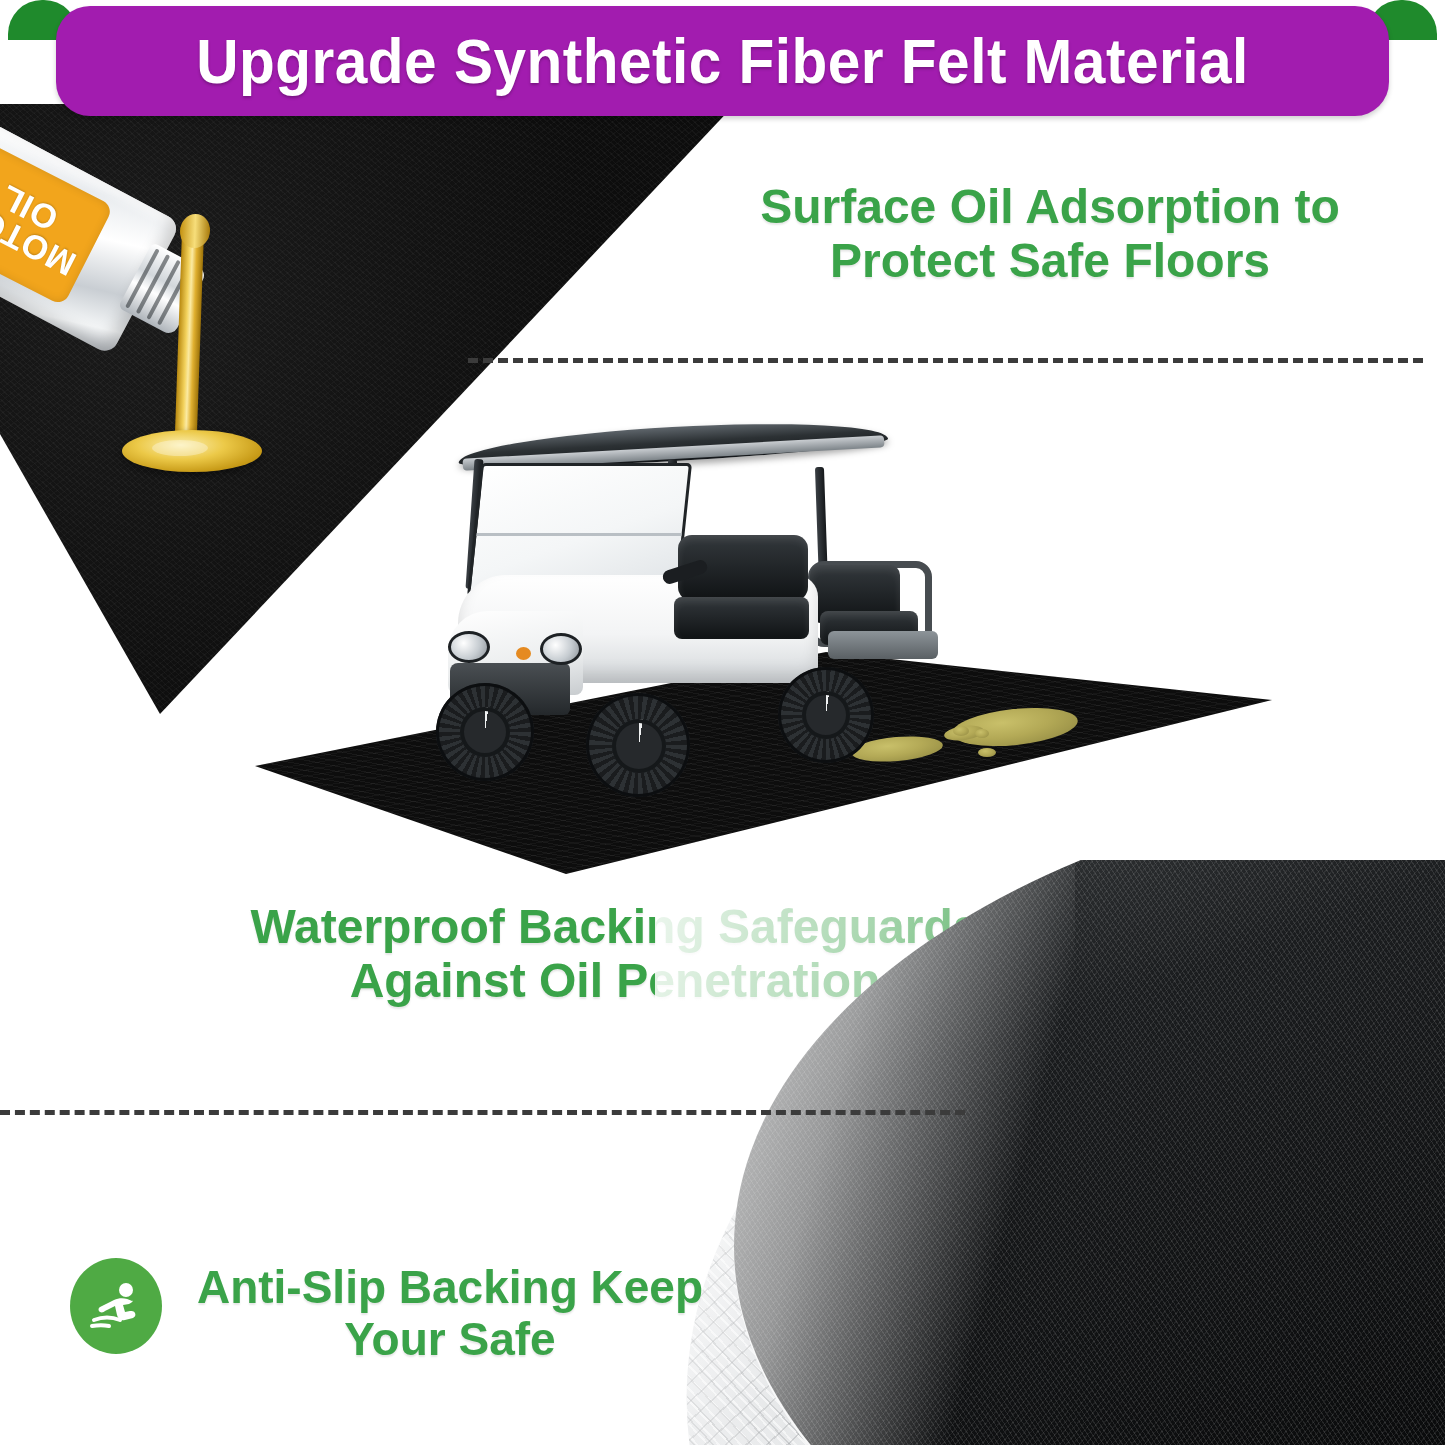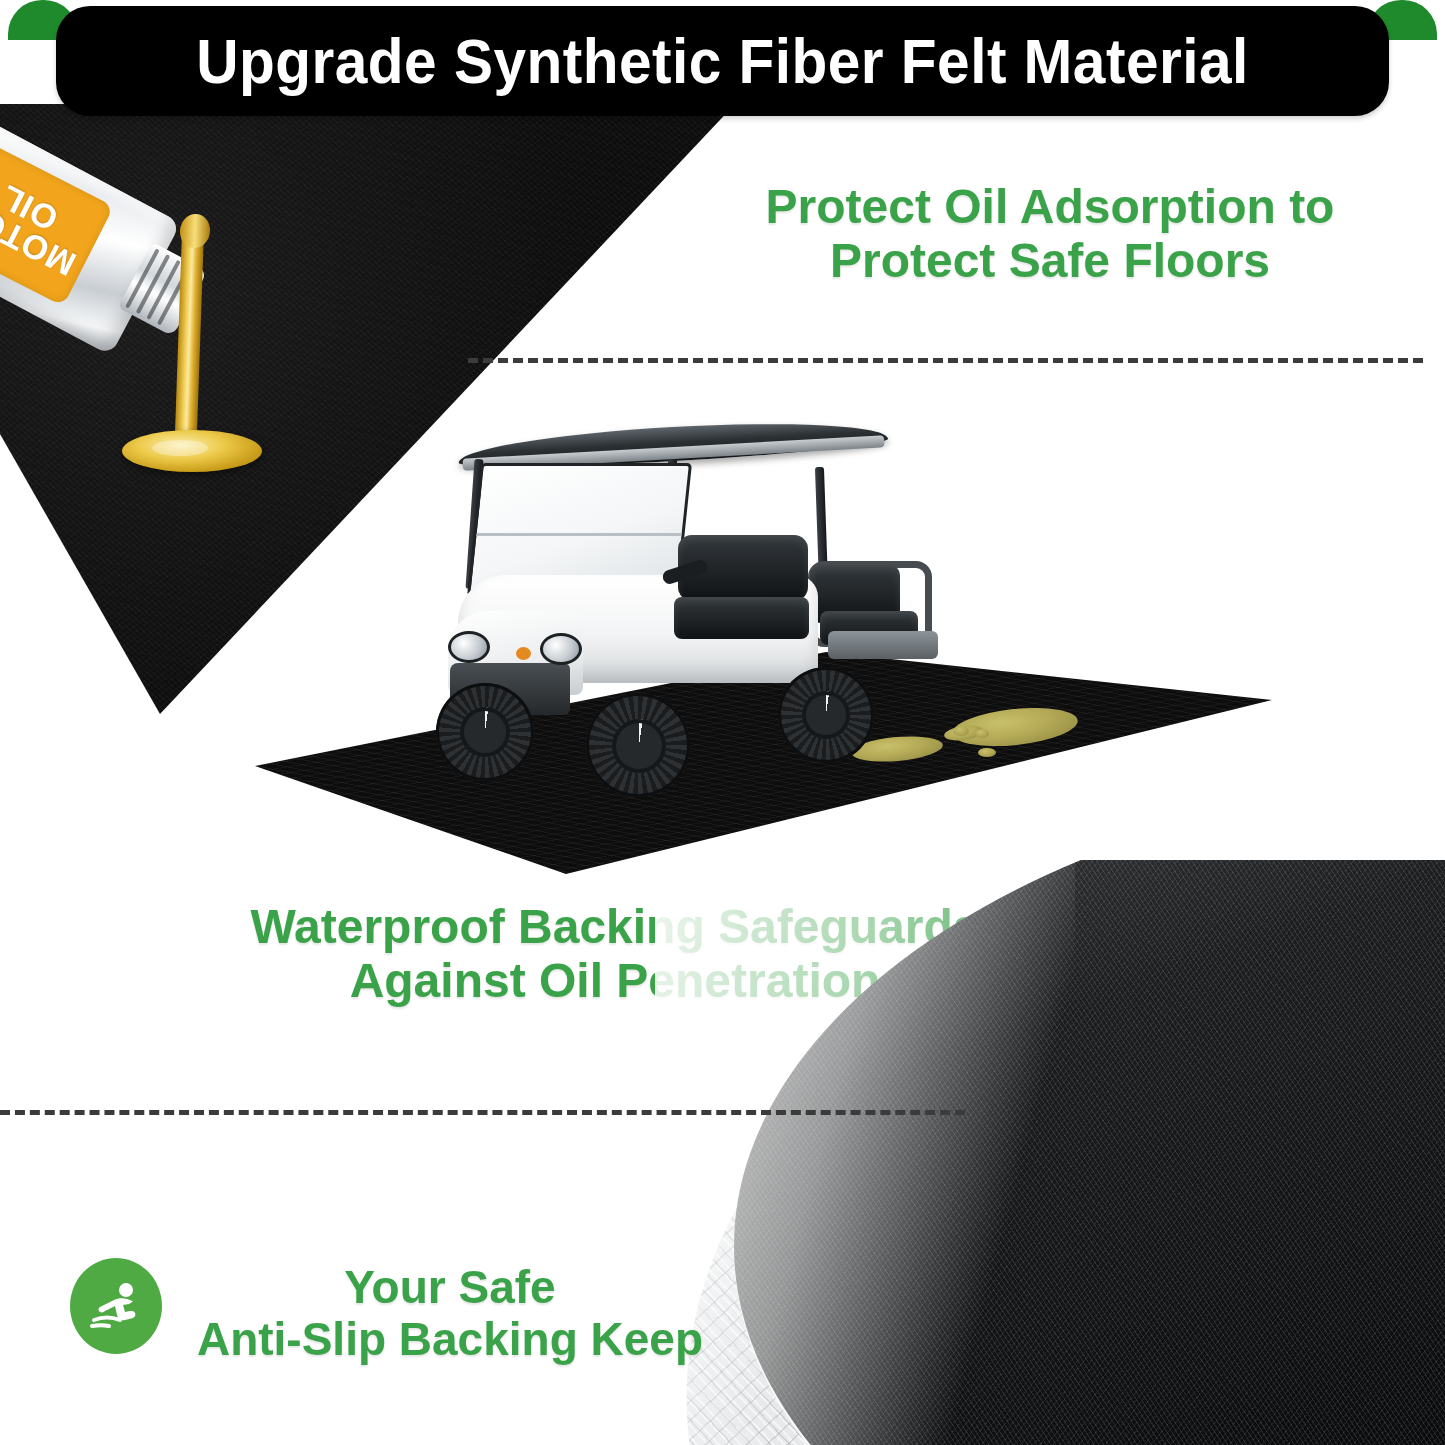--- a/index.html
+++ b/index.html
@@ -4,21 +4,21 @@
 <style>
   html,body{margin:0;padding:0;background:#fff;}
   body{width:1445px;height:1445px;font-family:"Liberation Sans",sans-serif;}
   #stage{position:relative;width:1445px;height:1445px;overflow:hidden;background:#ffffff;}
 
   
   .ribbon-wrap{position:absolute;left:0;top:0;width:1445px;height:122px;}
   .ribbon-tab{position:absolute;top:0;width:70px;height:40px;background:#1f8a2c;border-radius:34px 34px 0 0;}
   .ribbon-tab.left{left:8px;}
   .ribbon-tab.right{right:8px;}
-  .ribbon{position:absolute;left:56px;top:6px;width:1333px;height:110px;background:#000000;
+  .ribbon{position:absolute;left:56px;top:6px;width:1333px;height:110px;background:#a21caf;
           border-radius:34px;box-shadow:0 3px 5px rgba(0,0,0,.18);}
   .ribbon-title{position:absolute;left:0;right:0;top:0;height:110px;display:flex;align-items:center;
      justify-content:center;color:#ffffff;font-size:63px;font-weight:bold;letter-spacing:.5px;
      font-family:"Liberation Sans Narrow","Liberation Sans",sans-serif;transform:scaleX(.93);
      text-shadow:0 2px 3px rgba(0,0,0,.25);white-space:nowrap;}
 
   
   .felt-wedge{position:absolute;left:0;top:104px;width:760px;height:640px;
      background:
        radial-gradient(circle at 20% 30%, #1b1b1b 0%, #0d0d0d 60%),
@@ -203,21 +203,21 @@
     <div class="ribbon-tab left"></div>
     <div class="ribbon-tab right"></div>
     <div class="ribbon">
       <div class="ribbon-title">Upgrade Synthetic Fiber Felt Material</div>
     </div>
   </div>
 
   <div class="dash dash-1"></div>
 
   <div class="green-text" id="t-surface">
-    <div>Protect Oil Adsorption to</div>
+    <div>Surface Oil Adsorption to</div>
     <div>Protect Safe Floors</div>
   </div>
 
   <div class="mat">
     <div class="mat-surface"></div>
     <div class="spill s1"></div>
     <div class="spill s2"></div>
     <div class="spill s3"></div>
     <div class="spill s4"></div>
     <div class="spill s5"></div>
@@ -267,17 +267,17 @@
 
   <div class="slip-badge">
     <svg width="64" height="64" viewBox="0 0 64 64" aria-hidden="true">
       <circle cx="42" cy="16" r="7" fill="#ffffff"></circle>
       <path d="M48 27c-5-3-12-4-18-1l-14 7c-2 1-2 4 0 5 2 1 4 0 5-1l10-5 2 9c1 4 4 6 8 5l8-2c2-1 3-3 2-5-1-2-3-2-5-2l-5 1-2-7 6-1c3-1 5-4 3-3z" fill="#ffffff"></path>
       <path d="M10 46c8-3 18-3 26 0" stroke="#ffffff" stroke-width="4" fill="none" stroke-linecap="round"></path>
       <path d="M8 52c6-1 12-1 17 0" stroke="#ffffff" stroke-width="4" fill="none" stroke-linecap="round"></path>
     </svg>
   </div>
   <div class="green-text" id="t-slip">
+    <div>Anti-Slip Backing Keep</div>
     <div>Your Safe</div>
-    <div>Anti-Slip Backing Keep</div>
   </div>
 
 </div>
 
 </body></html>

